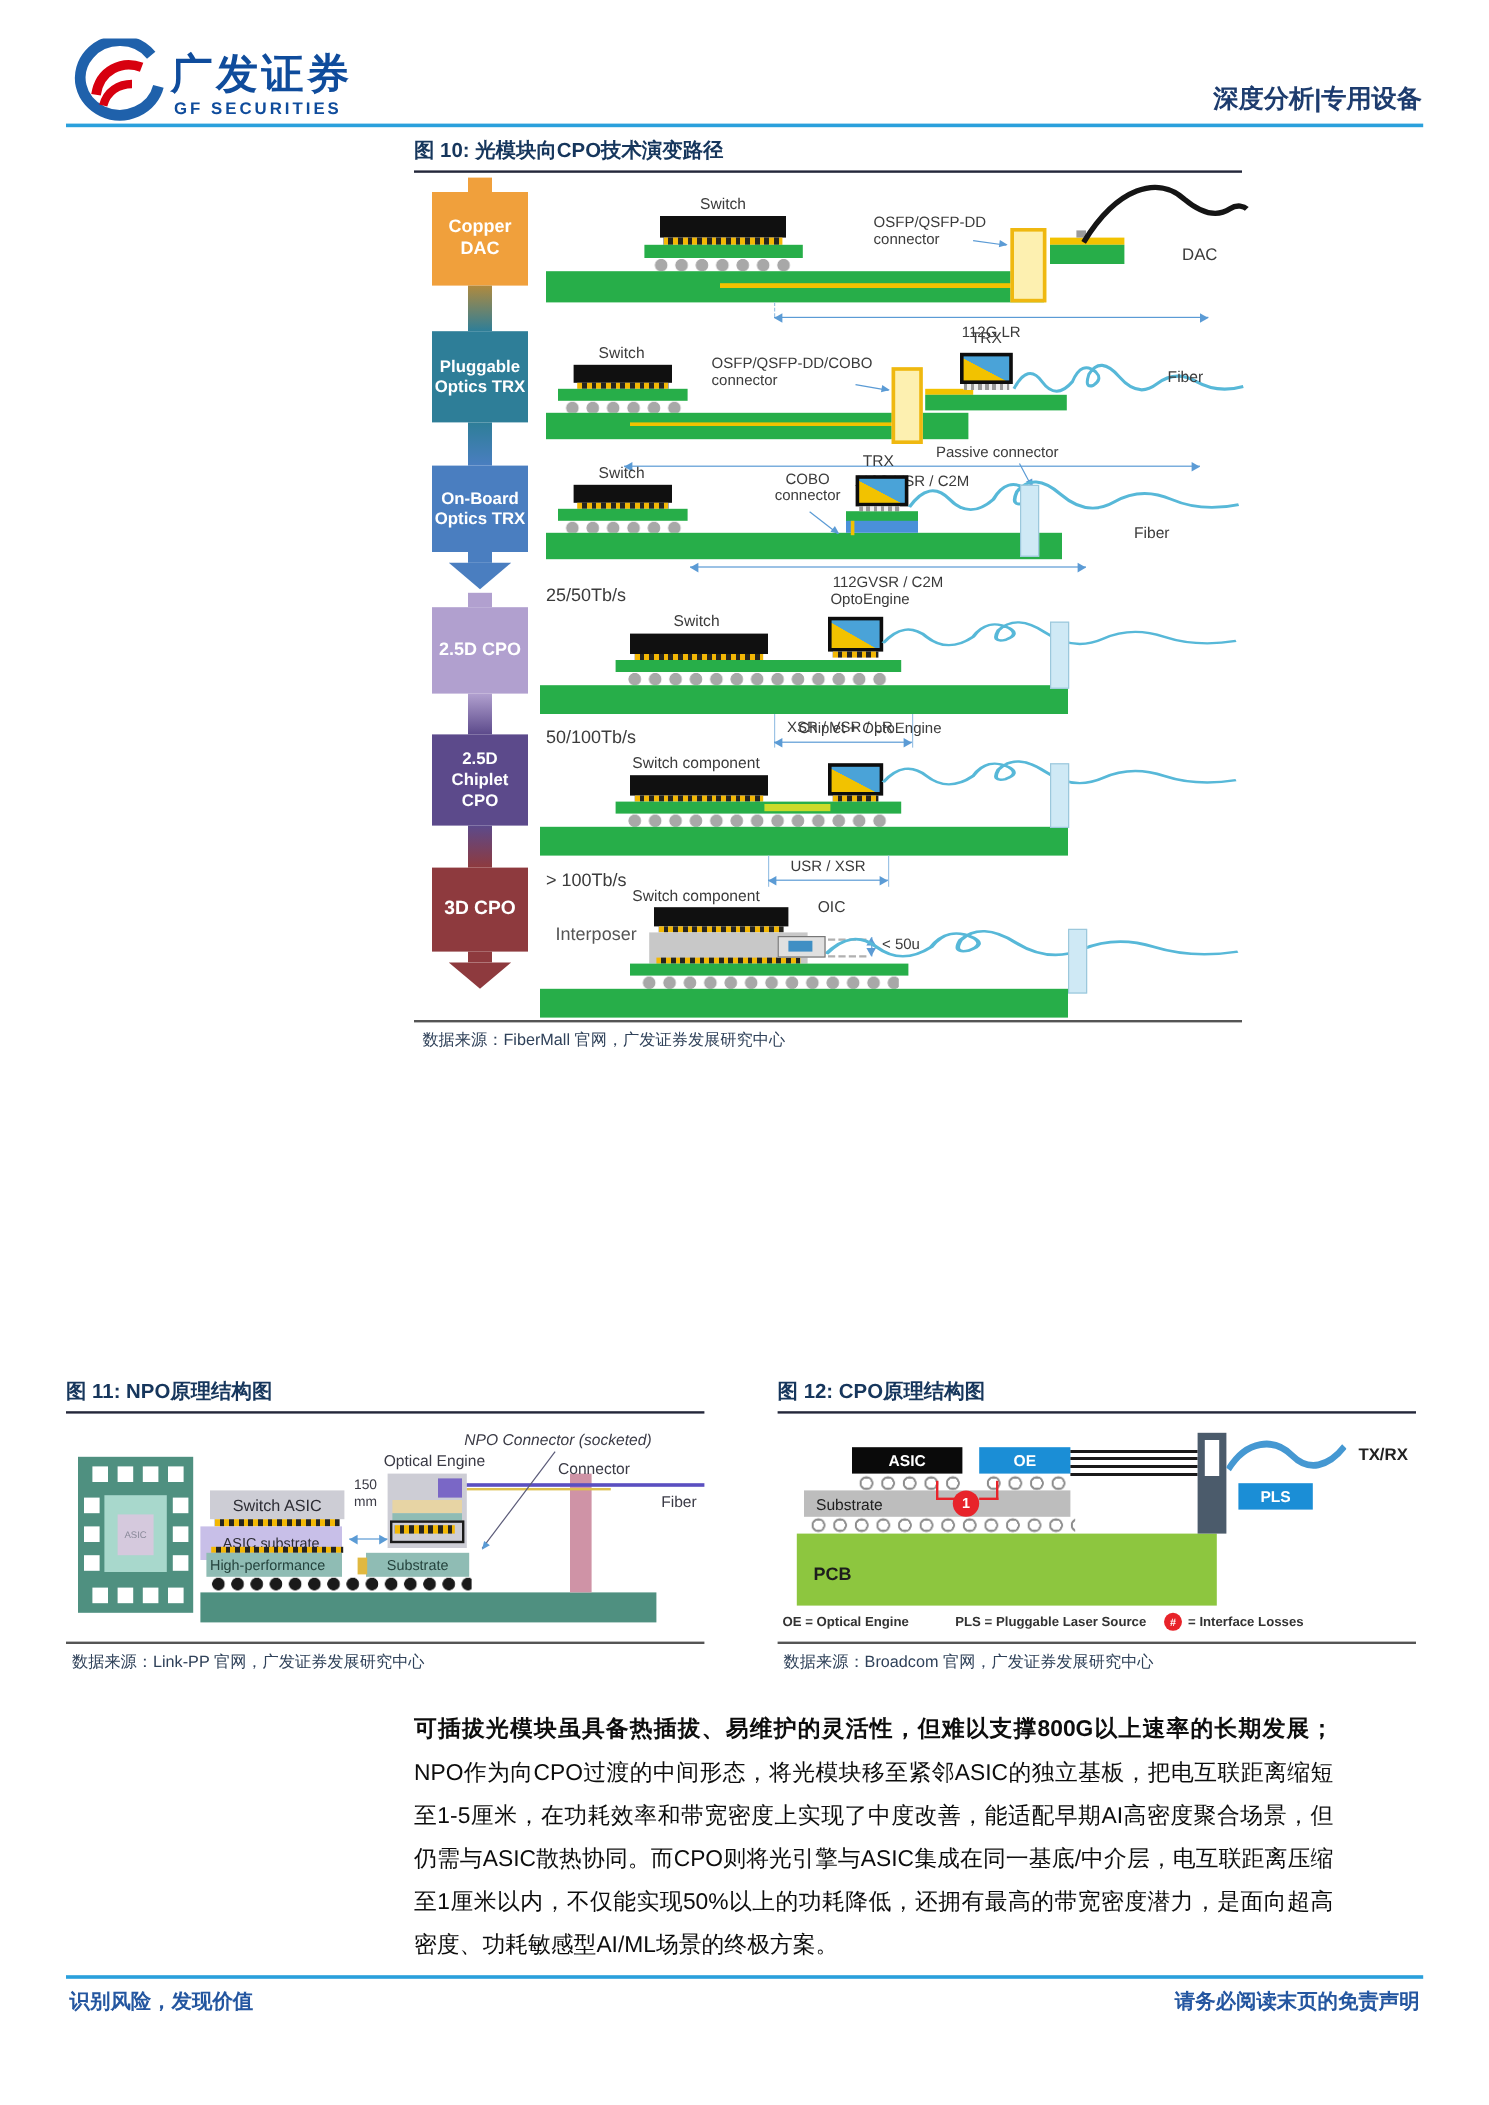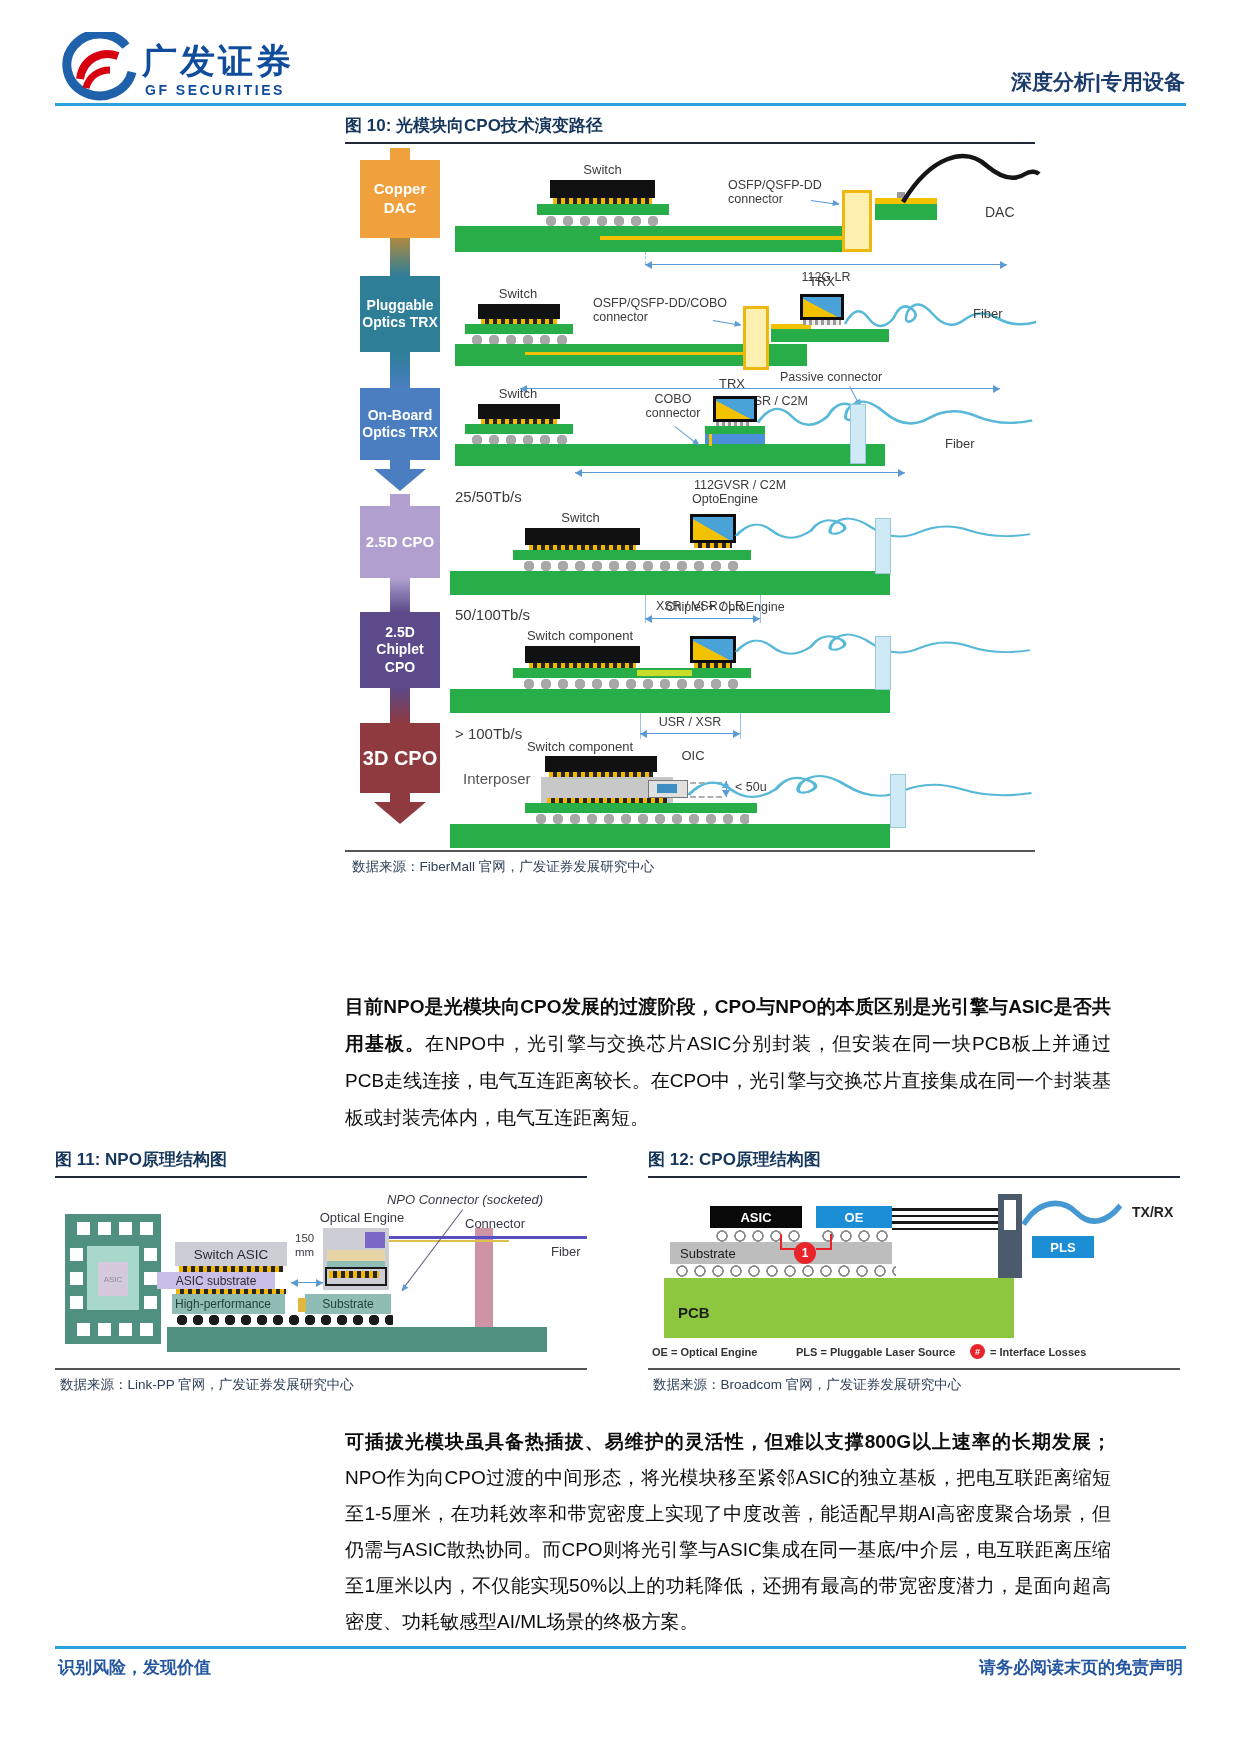--- a/index.html
+++ b/index.html
@@ -96,21 +96,21 @@
     <div class="stage" style="top:128px;height:76px;background:#2e7e98">Pluggable Optics TRX</div>
     <div class="abs" style="left:45px;top:204px;width:20px;height:36px;background:linear-gradient(#2e7e98,#4a7ec0)"></div>
     <div class="stage" style="top:240px;height:72px;background:#4a7ec0">On-Board Optics TRX</div>
     <div class="abs" style="left:45px;top:312px;width:20px;height:9px;background:#4a7ec0"></div>
     <div class="abs" style="left:29px;top:321px;width:0;height:0;border-left:26px solid rgba(0,0,0,0);border-right:26px solid rgba(0,0,0,0);border-top:22px solid #4a7ec0"></div>
     <div class="abs" style="left:45px;top:346px;width:20px;height:12px;background:#b1a0cf"></div>
     <div class="stage" style="top:358px;height:72px;background:#b1a0cf;font-size:15px">2.5D CPO</div>
     <div class="abs" style="left:45px;top:430px;width:20px;height:34px;background:linear-gradient(#b1a0cf,#5c4a8b)"></div>
     <div class="stage" style="top:464px;height:76px;background:#5c4a8b">2.5D Chiplet CPO</div>
     <div class="abs" style="left:45px;top:540px;width:20px;height:35px;background:linear-gradient(#5c4a8b,#8e3a3e)"></div>
-    <div class="stage" style="top:575px;height:70px;background:#8e3a3e;font-size:20px">3D CPO</div>
+    <div class="stage" style="top:575px;height:70px;background:#8e3a3e;font-size:16px">3D CPO</div>
     <div class="abs" style="left:45px;top:645px;width:20px;height:9px;background:#8e3a3e"></div>
     <div class="abs" style="left:29px;top:654px;width:0;height:0;border-left:26px solid rgba(0,0,0,0);border-right:26px solid rgba(0,0,0,0);border-top:22px solid #8e3a3e"></div>
 
     <div class="lbl lblc" style="left:205px;top:14px;width:105px">Switch</div>
     <div class="chip" style="left:205px;top:32px;width:105px;height:18px"></div>
     <div class="pins" style="left:208px;top:50px;width:99px;height:6px"></div>
     <div class="board" style="left:192px;top:56px;width:132px;height:11px"></div>
     <div class="balls" style="left:198px;top:67px;width:120px;height:11px"></div>
     <div class="board" style="left:110px;top:78px;width:415px;height:26px"></div>
     <div class="trace" style="left:255px;top:88px;width:255px;height:4px"></div>
@@ -242,21 +242,20 @@
     <div class="board" style="left:105px;top:676px;width:440px;height:24px"></div>
     <svg class="fiber" style="left:340px;top:612px" width="350" height="68" viewBox="0 0 200 70" preserveAspectRatio="none">
       <path d="M2,36 Q14,14 26,30 T52,30 Q60,12 72,22 Q78,28 70,33 Q62,36 66,24 Q76,8 92,26 T124,32 T158,30 T198,34" fill="none" stroke="#57b8d8" stroke-width="2.2"></path>
     </svg>
     <div class="pbar" style="left:545px;top:626px;width:14px;height:52px;z-index:3"></div>
   </div>
 
   <div class="brule" style="left:345px;top:850px;width:690px"></div>
   <div class="src" style="left:352px;top:858px">数据来源：FiberMall 官网，广发证券发展研究中心</div>
 
-  <p class="para" style="top:988px"><span class="b">目前NPO是光模块向CPO发展的过渡阶段，CPO与NPO的本质区别是光引擎与ASIC是否共用基板。</span><span>在NPO中，光引擎与交换芯片ASIC分别封装，但安装在同一块PCB板上并通过PCB走线连接，电气互连距离较长。在CPO中，光引擎与交换芯片直接集成在同一个封装基板或封装壳体内，电气互连距离短。</span></p>
 
   <div class="ftitle" style="left:55px;top:1148px">图 11: NPO原理结构图</div>
   <div class="frule" style="left:55px;top:1176px;width:532px"></div>
   <div class="f11" style="left:55px">
     <div class="abs" id="npo-package" style="left:10px;top:22px;width:96px;height:130px;background:#4f9080">
       <div class="abs" style="left:22px;top:32px;width:52px;height:64px;background:#a8d8cc"></div>
       <div class="abs" style="left:33px;top:48px;width:30px;height:34px;background:#d5c9dd;color:#8a8a9a;font-size:8px;display:flex;align-items:center;justify-content:center">ASIC</div>
     <div style="position: absolute; left: 12px; top: 8px; width: 13px; height: 13px; background: rgb(255, 255, 255);"></div>
         <div style="position: absolute; left: 12px; top: 109px; width: 13px; height: 13px; background: rgb(255, 255, 255);"></div>
         <div style="position: absolute; left: 33px; top: 8px; width: 13px; height: 13px; background: rgb(255, 255, 255);"></div>
@@ -269,21 +268,21 @@
         <div style="position: absolute; left: 79px; top: 34px; width: 13px; height: 13px; background: rgb(255, 255, 255);"></div>
         <div style="position: absolute; left: 5px; top: 58px; width: 13px; height: 13px; background: rgb(255, 255, 255);"></div>
         <div style="position: absolute; left: 79px; top: 58px; width: 13px; height: 13px; background: rgb(255, 255, 255);"></div>
         <div style="position: absolute; left: 5px; top: 82px; width: 13px; height: 13px; background: rgb(255, 255, 255);"></div>
         <div style="position: absolute; left: 79px; top: 82px; width: 13px; height: 13px; background: rgb(255, 255, 255);"></div>
       </div>
     <div class="abs" style="left:120px;top:50px;width:112px;height:24px;background:#cdcdd5;display:flex;align-items:center;justify-content:center">
         <span class="slbl" style="position:static;font-size:13.5px;color:#2c2c34">Switch ASIC</span>
       </div>
     <div class="pins" style="left:124px;top:74px;width:104px;height:6px"></div>
-    <div class="abs" style="left:102px;top:80px;width:118px;height:17px;background:#c8bfe8;display:flex;align-items:center;justify-content:center">
+    <div class="abs" style="left:112px;top:80px;width:118px;height:28px;background:#c8bfe8;display:flex;align-items:center;justify-content:center">
         <span class="slbl" style="position:static;font-size:12px;color:#2c2c34">ASIC substrate</span>
       </div>
     <div class="pins" style="left:121px;top:97px;width:110px;height:5px"></div>
     <div class="slbl" style="left:240px;top:40px;width:28px;white-space:normal;font-size:11.5px;line-height:1.2">150 mm</div>
     <div class="dim" style="left:236px;top:90px;width:32px"></div>
     <div class="abs" style="left:268px;top:36px;width:66px;height:62px;background:#cdcdd5">
       <div class="abs" style="left:42px;top:4px;width:20px;height:16px;background:#7a67c6"></div>
       <div class="abs" style="left:4px;top:22px;width:58px;height:11px;background:#e7d4a4"></div>
       <div class="abs" style="left:4px;top:33px;width:58px;height:6px;background:#8fbcb4"></div>
       <div class="abs" style="left:2px;top:39px;width:58px;height:15px;border:2px solid #1a1a1a"></div>

